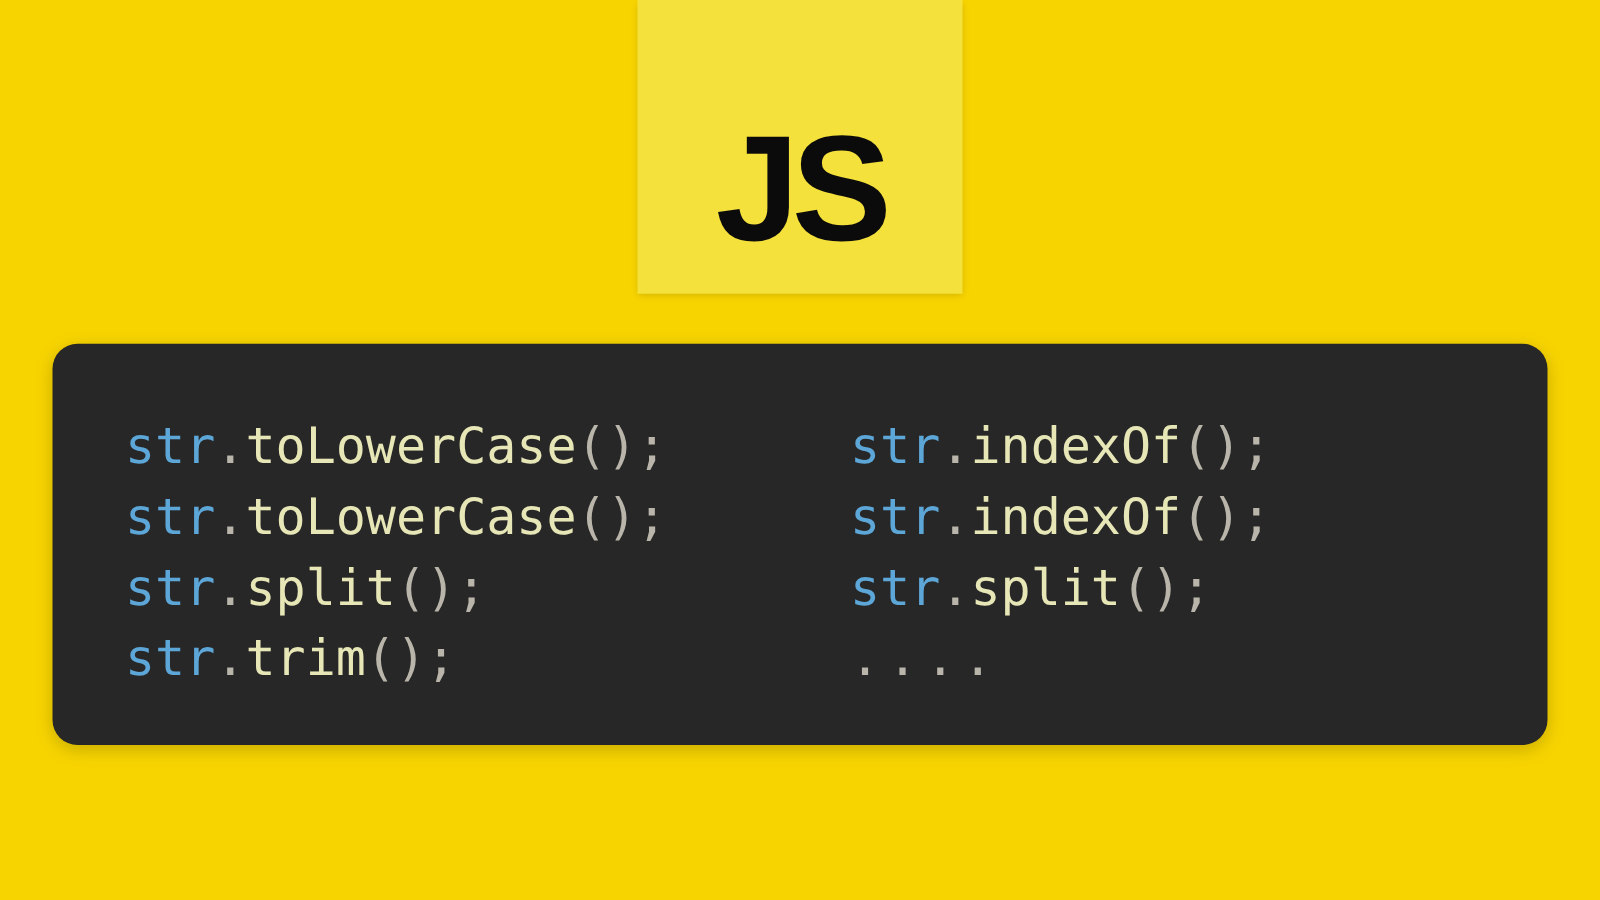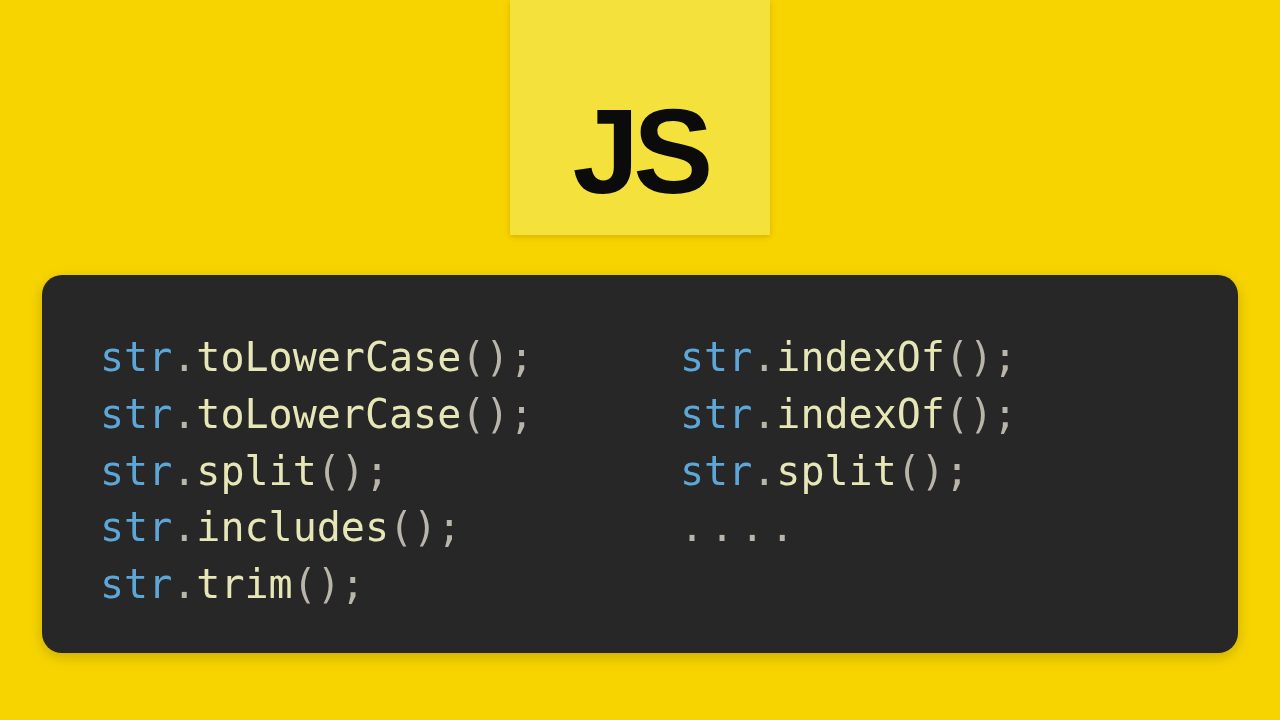--- a/index.html
+++ b/index.html
@@ -83,21 +83,20 @@
 <div class="js-logo">
   <span class="js-logo-text">JS</span>
 </div>
 
 <div class="code-box">
 
   <div class="code-col">
     <div class="code-line"><span class="tok-obj">str</span><span class="tok-dot">.</span><span class="tok-method">toLowerCase</span><span class="tok-paren">()</span><span class="tok-semi">;</span></div>
     <div class="code-line"><span class="tok-obj">str</span><span class="tok-dot">.</span><span class="tok-method">toLowerCase</span><span class="tok-paren">()</span><span class="tok-semi">;</span></div>
     <div class="code-line"><span class="tok-obj">str</span><span class="tok-dot">.</span><span class="tok-method">split</span><span class="tok-paren">()</span><span class="tok-semi">;</span></div>
-    <div class="code-line"><span class="tok-obj">str</span><span class="tok-dot">.</span><span class="tok-method">includes</span><span class="tok-paren">()</span><span class="tok-semi">;</span></div>
     <div class="code-line"><span class="tok-obj">str</span><span class="tok-dot">.</span><span class="tok-method">trim</span><span class="tok-paren">()</span><span class="tok-semi">;</span></div>
   </div>
 
   <div class="code-col">
     <div class="code-line"><span class="tok-obj">str</span><span class="tok-dot">.</span><span class="tok-method">indexOf</span><span class="tok-paren">()</span><span class="tok-semi">;</span></div>
     <div class="code-line"><span class="tok-obj">str</span><span class="tok-dot">.</span><span class="tok-method">indexOf</span><span class="tok-paren">()</span><span class="tok-semi">;</span></div>
     <div class="code-line"><span class="tok-obj">str</span><span class="tok-dot">.</span><span class="tok-method">split</span><span class="tok-paren">()</span><span class="tok-semi">;</span></div>
     <div class="code-line"><span class="tok-ellipsis">....</span></div>
   </div>
 

